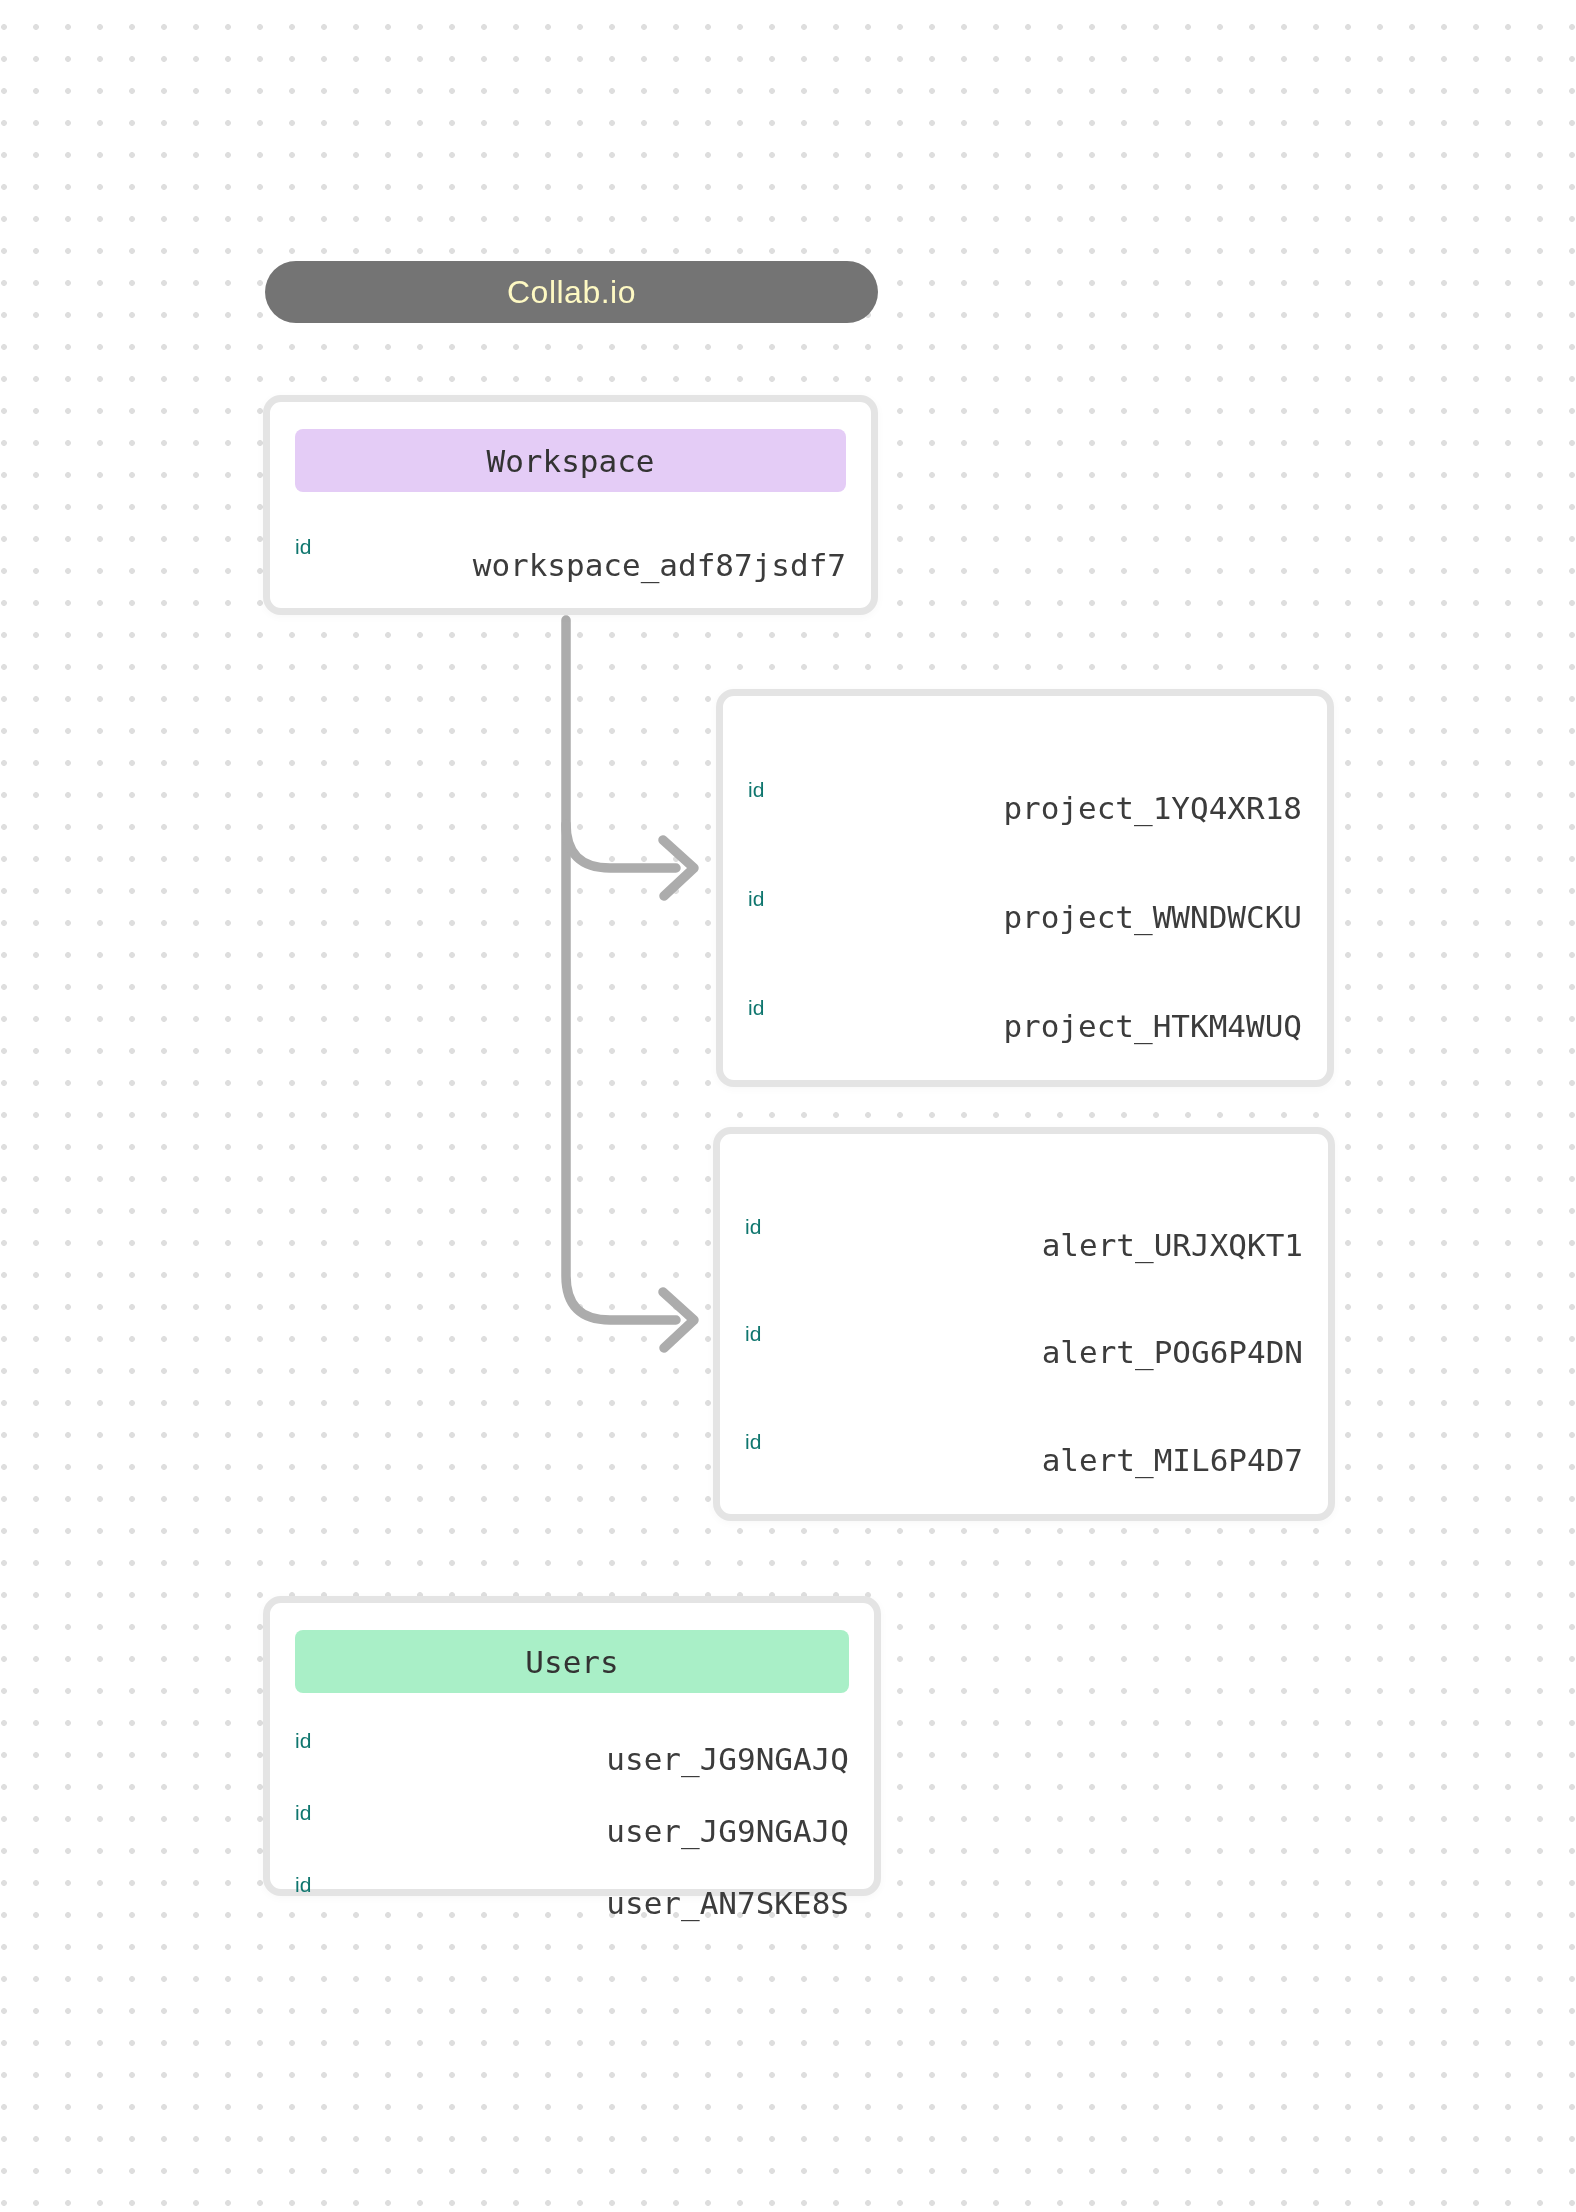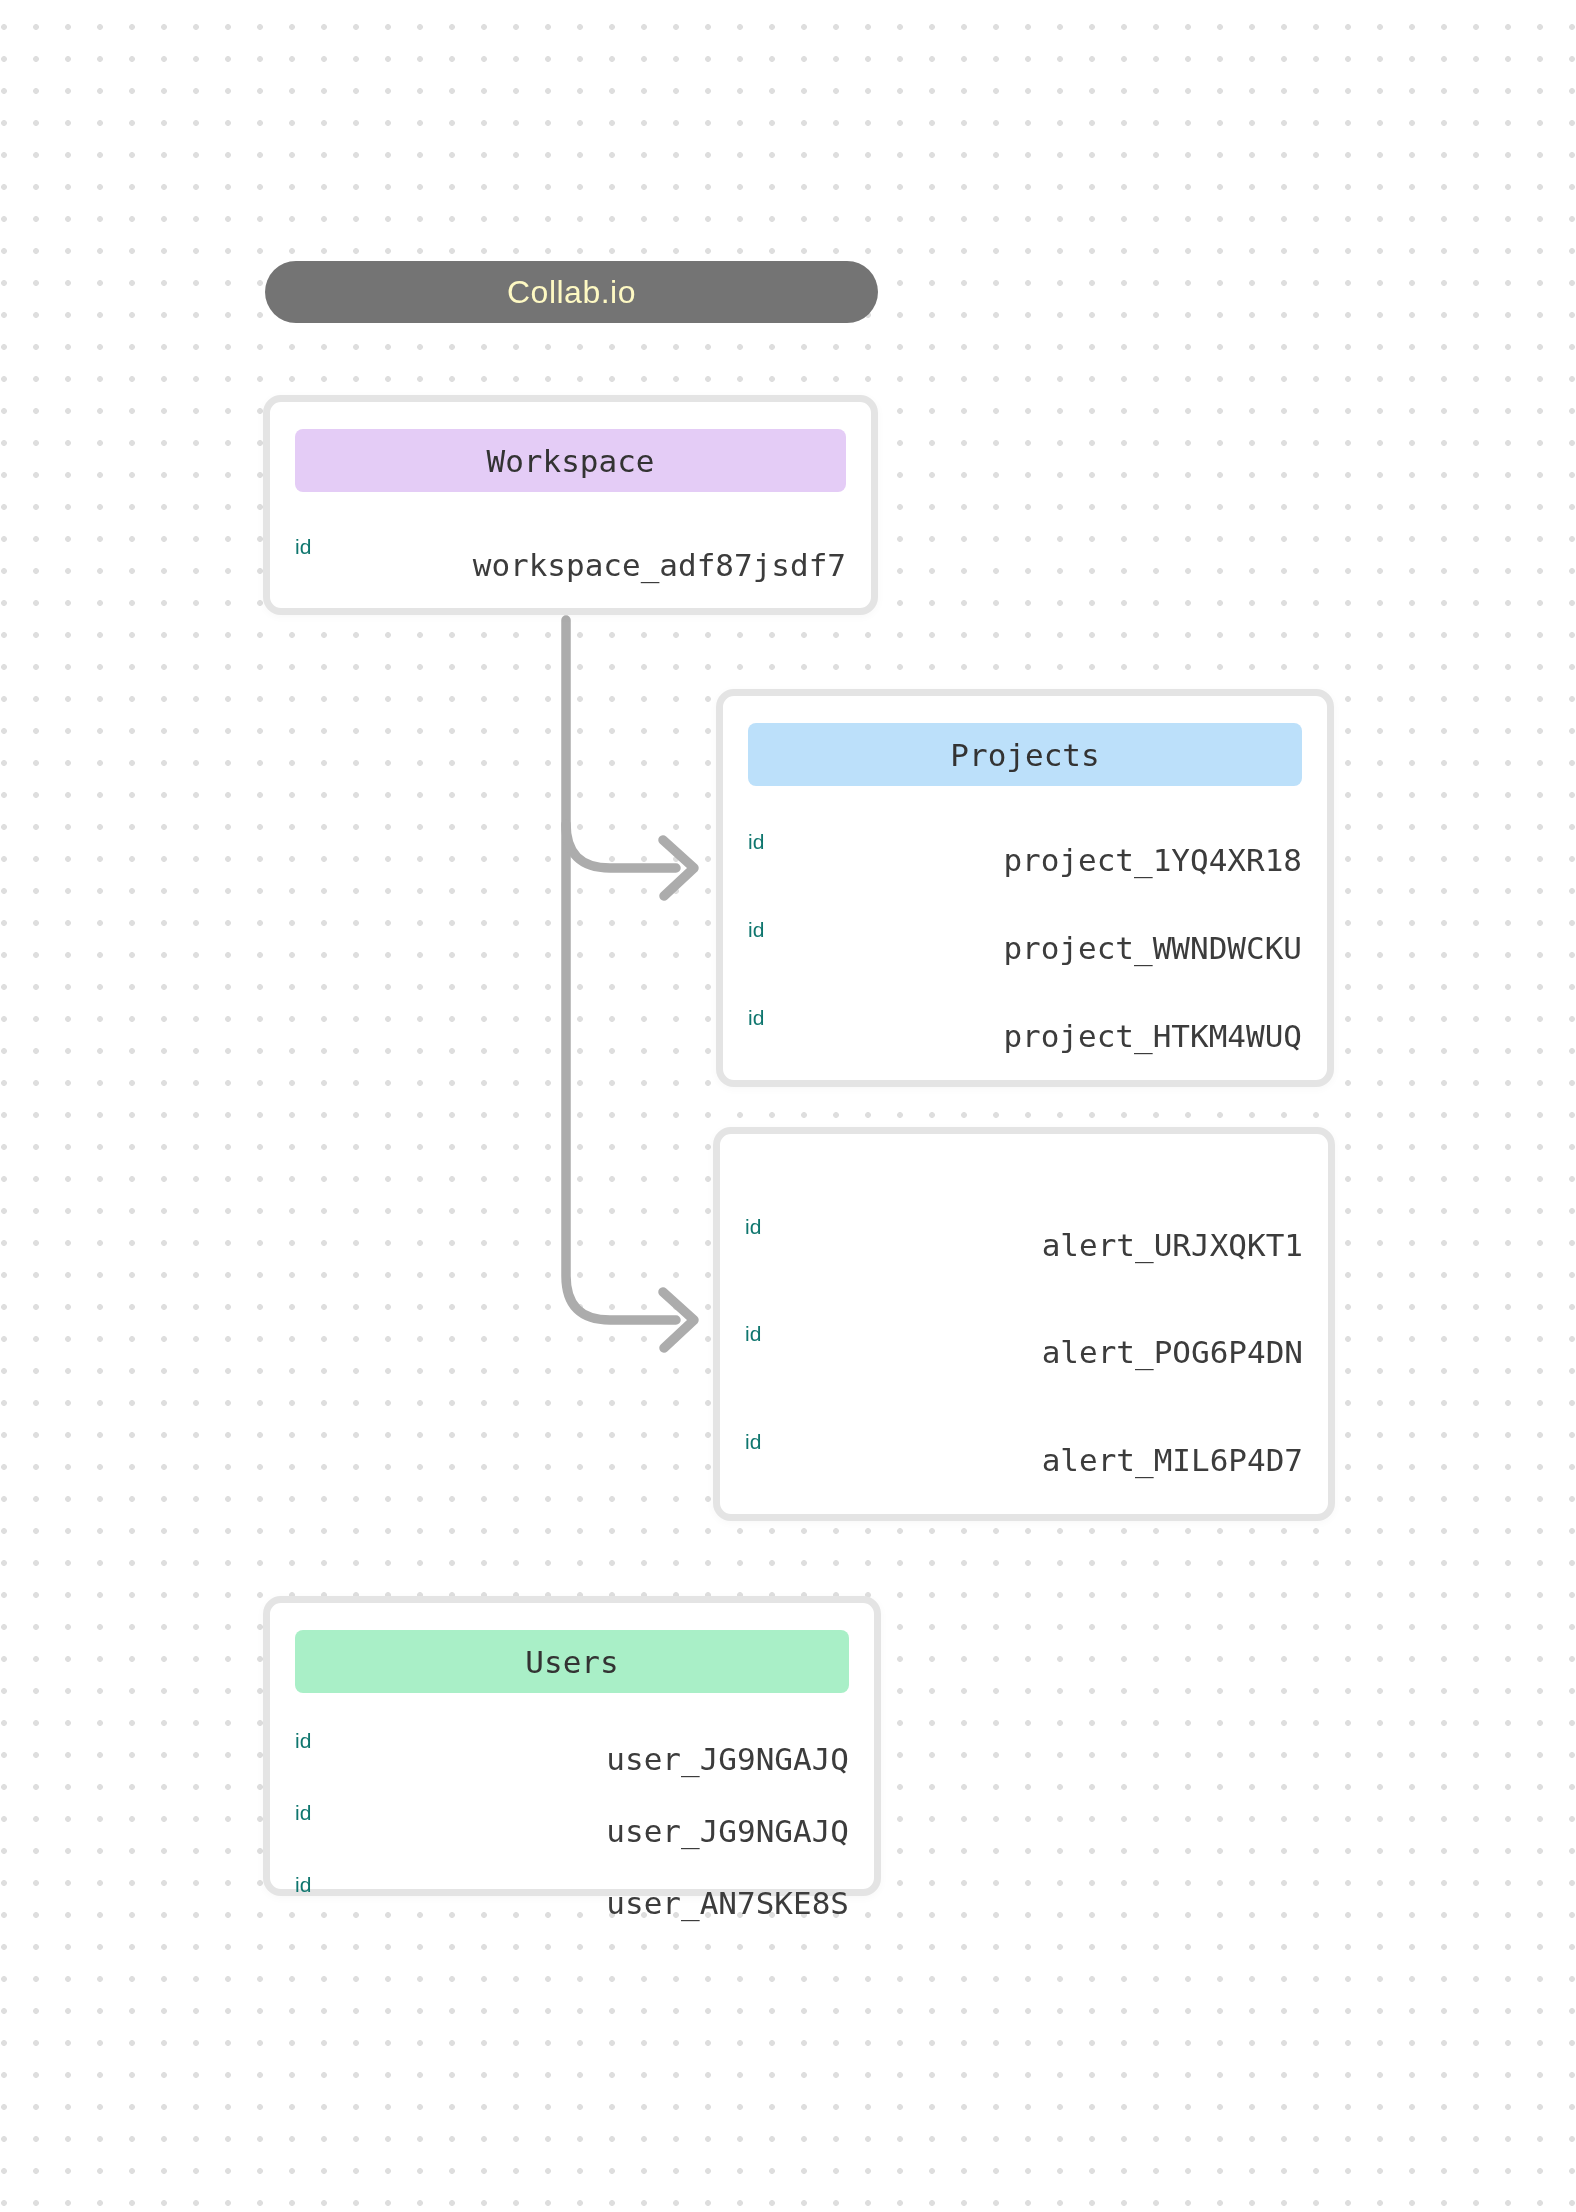--- a/index.html
+++ b/index.html
@@ -125,21 +125,20 @@
   <div class="card-header" style="background-color: rgb(228, 204, 246);">Workspace</div>
   <div class="rows">
     <div class="row">
       <span class="row-label">id</span>
       <span class="row-value">workspace_adf87jsdf7</span>
     </div>
   </div>
 </div>
 
 <div class="card card-projects">
-  <div class="card-header" style="background-color: rgb(188, 224, 250);">Projects</div>
   <div class="rows">
     <div class="row">
       <span class="row-label">id</span>
       <span class="row-value">project_1YQ4XR18</span>
     </div>
     <div class="row">
       <span class="row-label">id</span>
       <span class="row-value">project_WWNDWCKU</span>
     </div>
     <div class="row">

